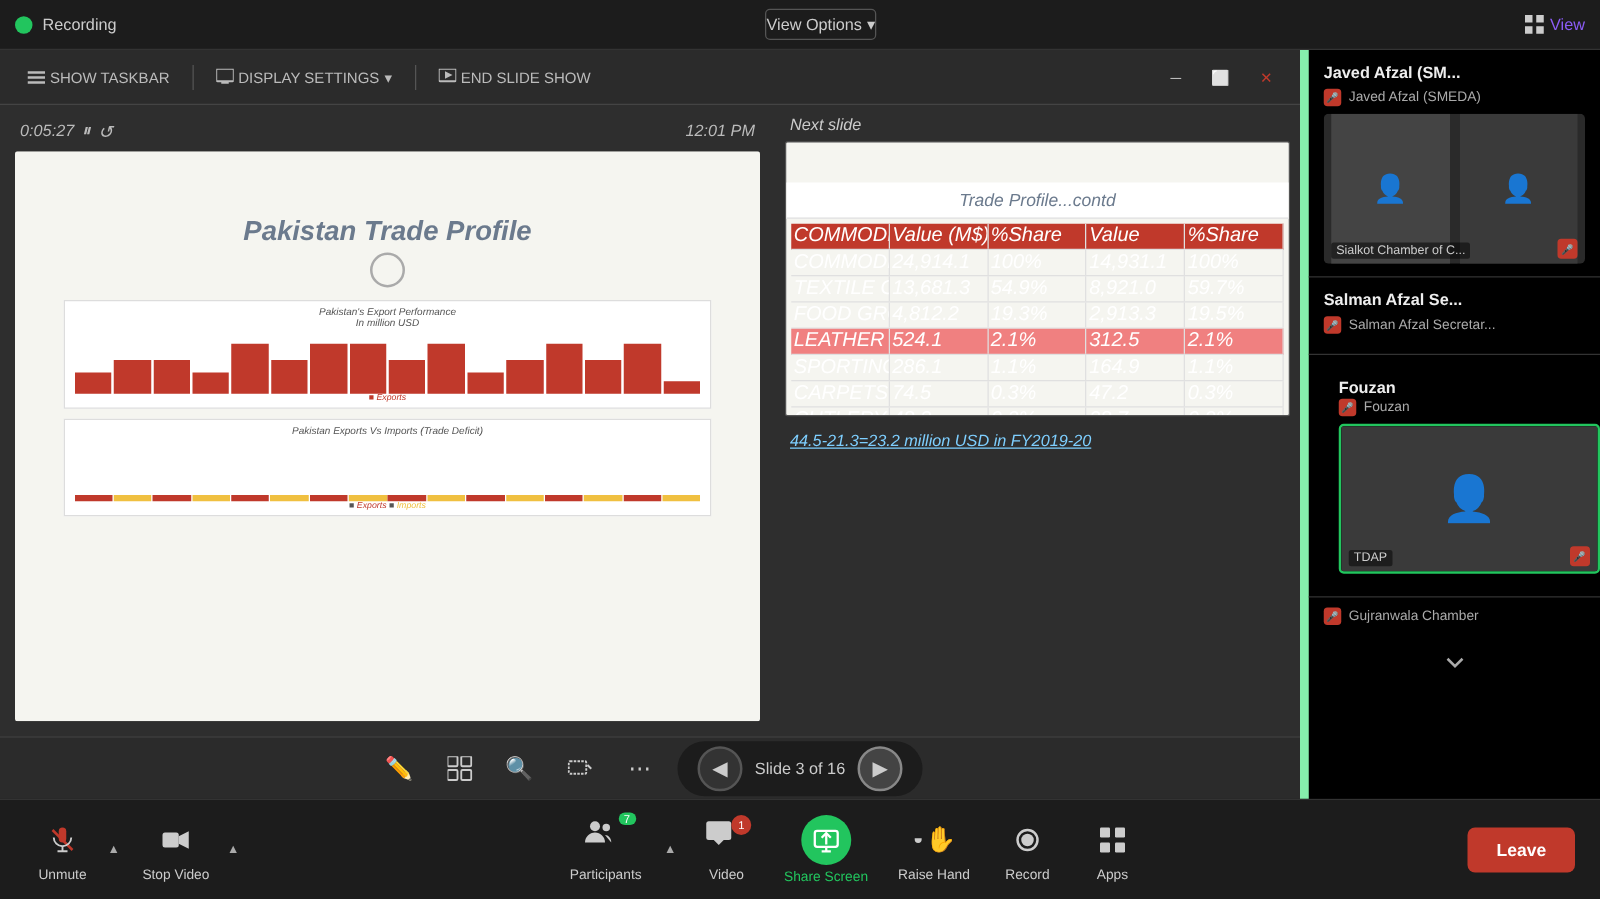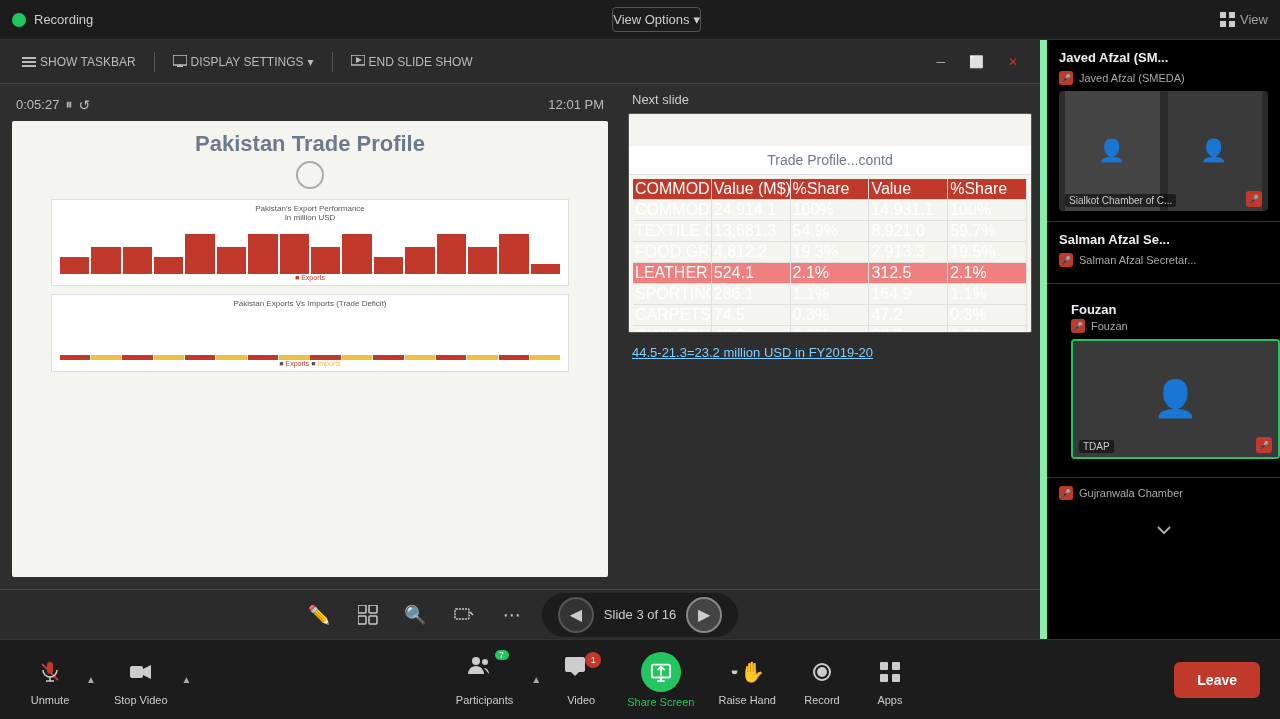--- a/index.html
+++ b/index.html
@@ -59,21 +59,21 @@
       font-size: 13px;
       cursor: pointer;
       display: flex;
       align-items: center;
       gap: 4px;
     }
     #top-bar-right {
       display: flex;
       align-items: flex-start;
       gap: 8px;
-      color: #a3a3a3;
+      color: #8b5cf6;
       font-size: 13px;
     }
     .grid-icon-wrap {
       display: flex;
       align-items: center;
       gap: 4px;
       cursor: pointer;
     }
 
     
@@ -116,20 +116,21 @@
       width: 1px;
       height: 20px;
       background: #555;
     }
 
     
     #slides-view {
       flex: 1;
       display: flex;
       position: relative;
+      font-style: italic;
     }
 
     
     #current-slide-container {
       width: 620px;
       display: flex;
       flex-direction: column;
       background: #2e2e2e;
       padding: 8px;
     }
@@ -170,20 +171,21 @@
       flex-direction: column;
       align-items: center;
       padding: 10px;
     }
     .slide-title {
       color: #6b7a8d;
       font-size: 22px;
       font-weight: 600;
       text-align: right;
       margin-bottom: 4px;
+      margin-top: 41px;
     }
     .slide-circle {
       width: 28px;
       height: 28px;
       border: 2px solid #aaa;
       border-radius: 50%;
       margin-bottom: 6px;
     }
     .chart-area {
       width: 90%;

